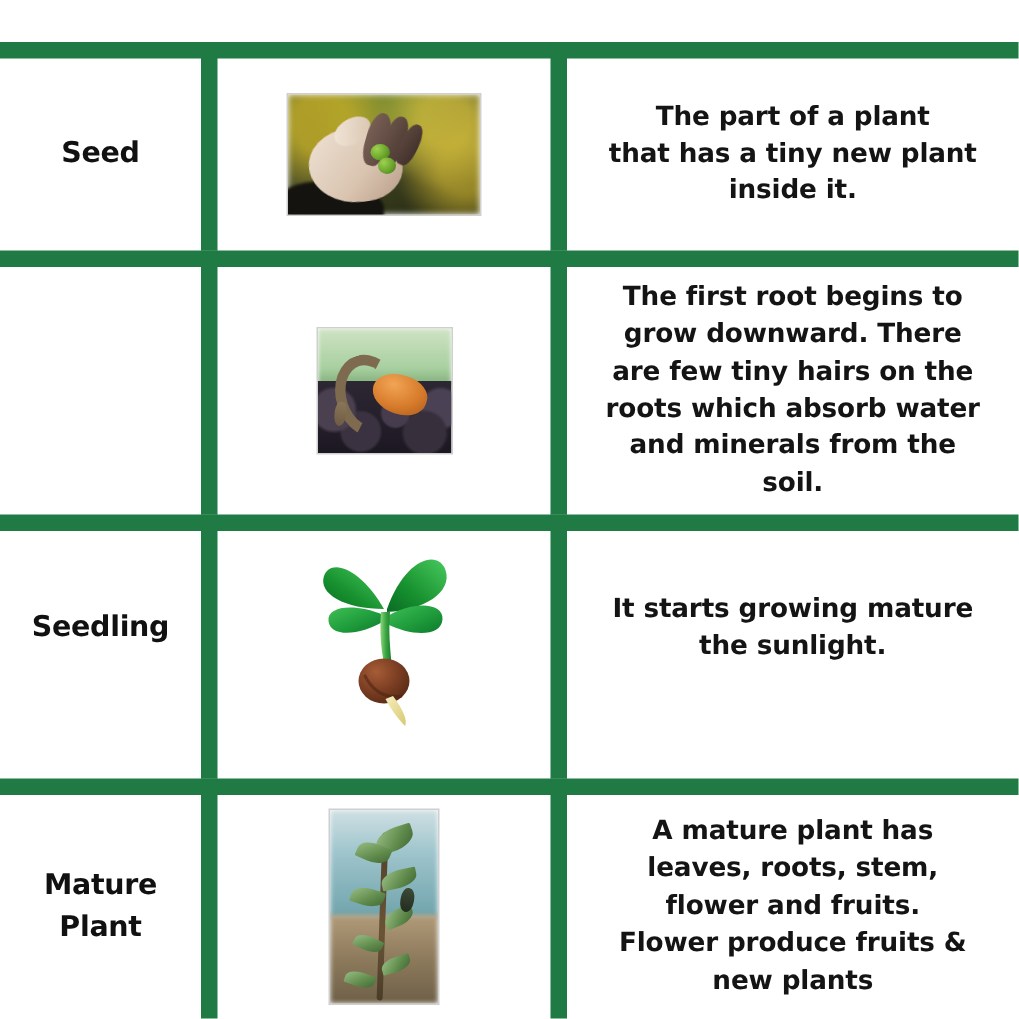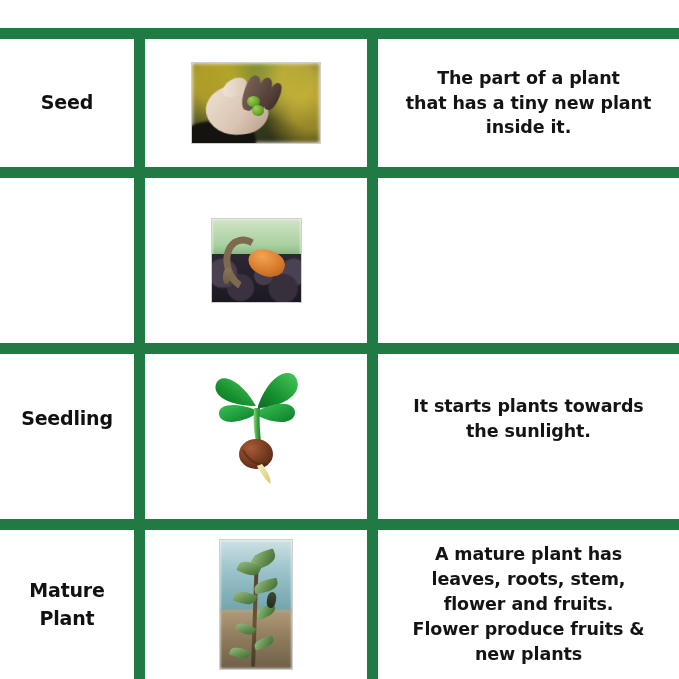--- a/index.html
+++ b/index.html
@@ -279,20 +279,28 @@
     <div class="cell cell-image">
       <div class="art photo germ-photo">
         <div class="sky"></div>
         <div class="soil"></div>
         <div class="root"></div>
         <div class="roottip"></div>
         <div class="seedbody"></div>
       </div>
     </div>
 
+    <div class="cell cell-desc">
+      <div class="desc-text">The first root begins to
+grow downward. There
+are few tiny hairs on the
+roots which absorb water
+and minerals from the
+soil.</div>
+    </div>
   </div>
 
   <div class="row" style="top:354px; height:130px;">
 
     <div class="cell cell-stage">
       <div class="stage-label">Seedling</div>
     </div>
 
     <div class="cell cell-image">
       <div class="art seedling-art">
@@ -336,21 +344,21 @@
 
           <ellipse cx="60" cy="100" rx="17" ry="15" fill="url(#seedG)"></ellipse>
           <path d="M47 96 C52 106 60 112 72 110" stroke="#4b2312" stroke-width="2" fill="none" opacity=".55"></path>
 
           <path d="M66 110 C72 118 76 126 74 130 C70 126 64 118 61 112 Z" fill="url(#rootG)"></path>
         </svg>
       </div>
     </div>
 
     <div class="cell cell-desc">
-      <div class="desc-text">It starts plants towards
+      <div class="desc-text">It starts growing mature
 the sunlight.</div>
     </div>
   </div>
 
   <div class="row" style="top:530px; height:149px;">
 
     <div class="cell cell-stage">
       <div class="stage-label">Mature
 Plant</div>
     </div>

